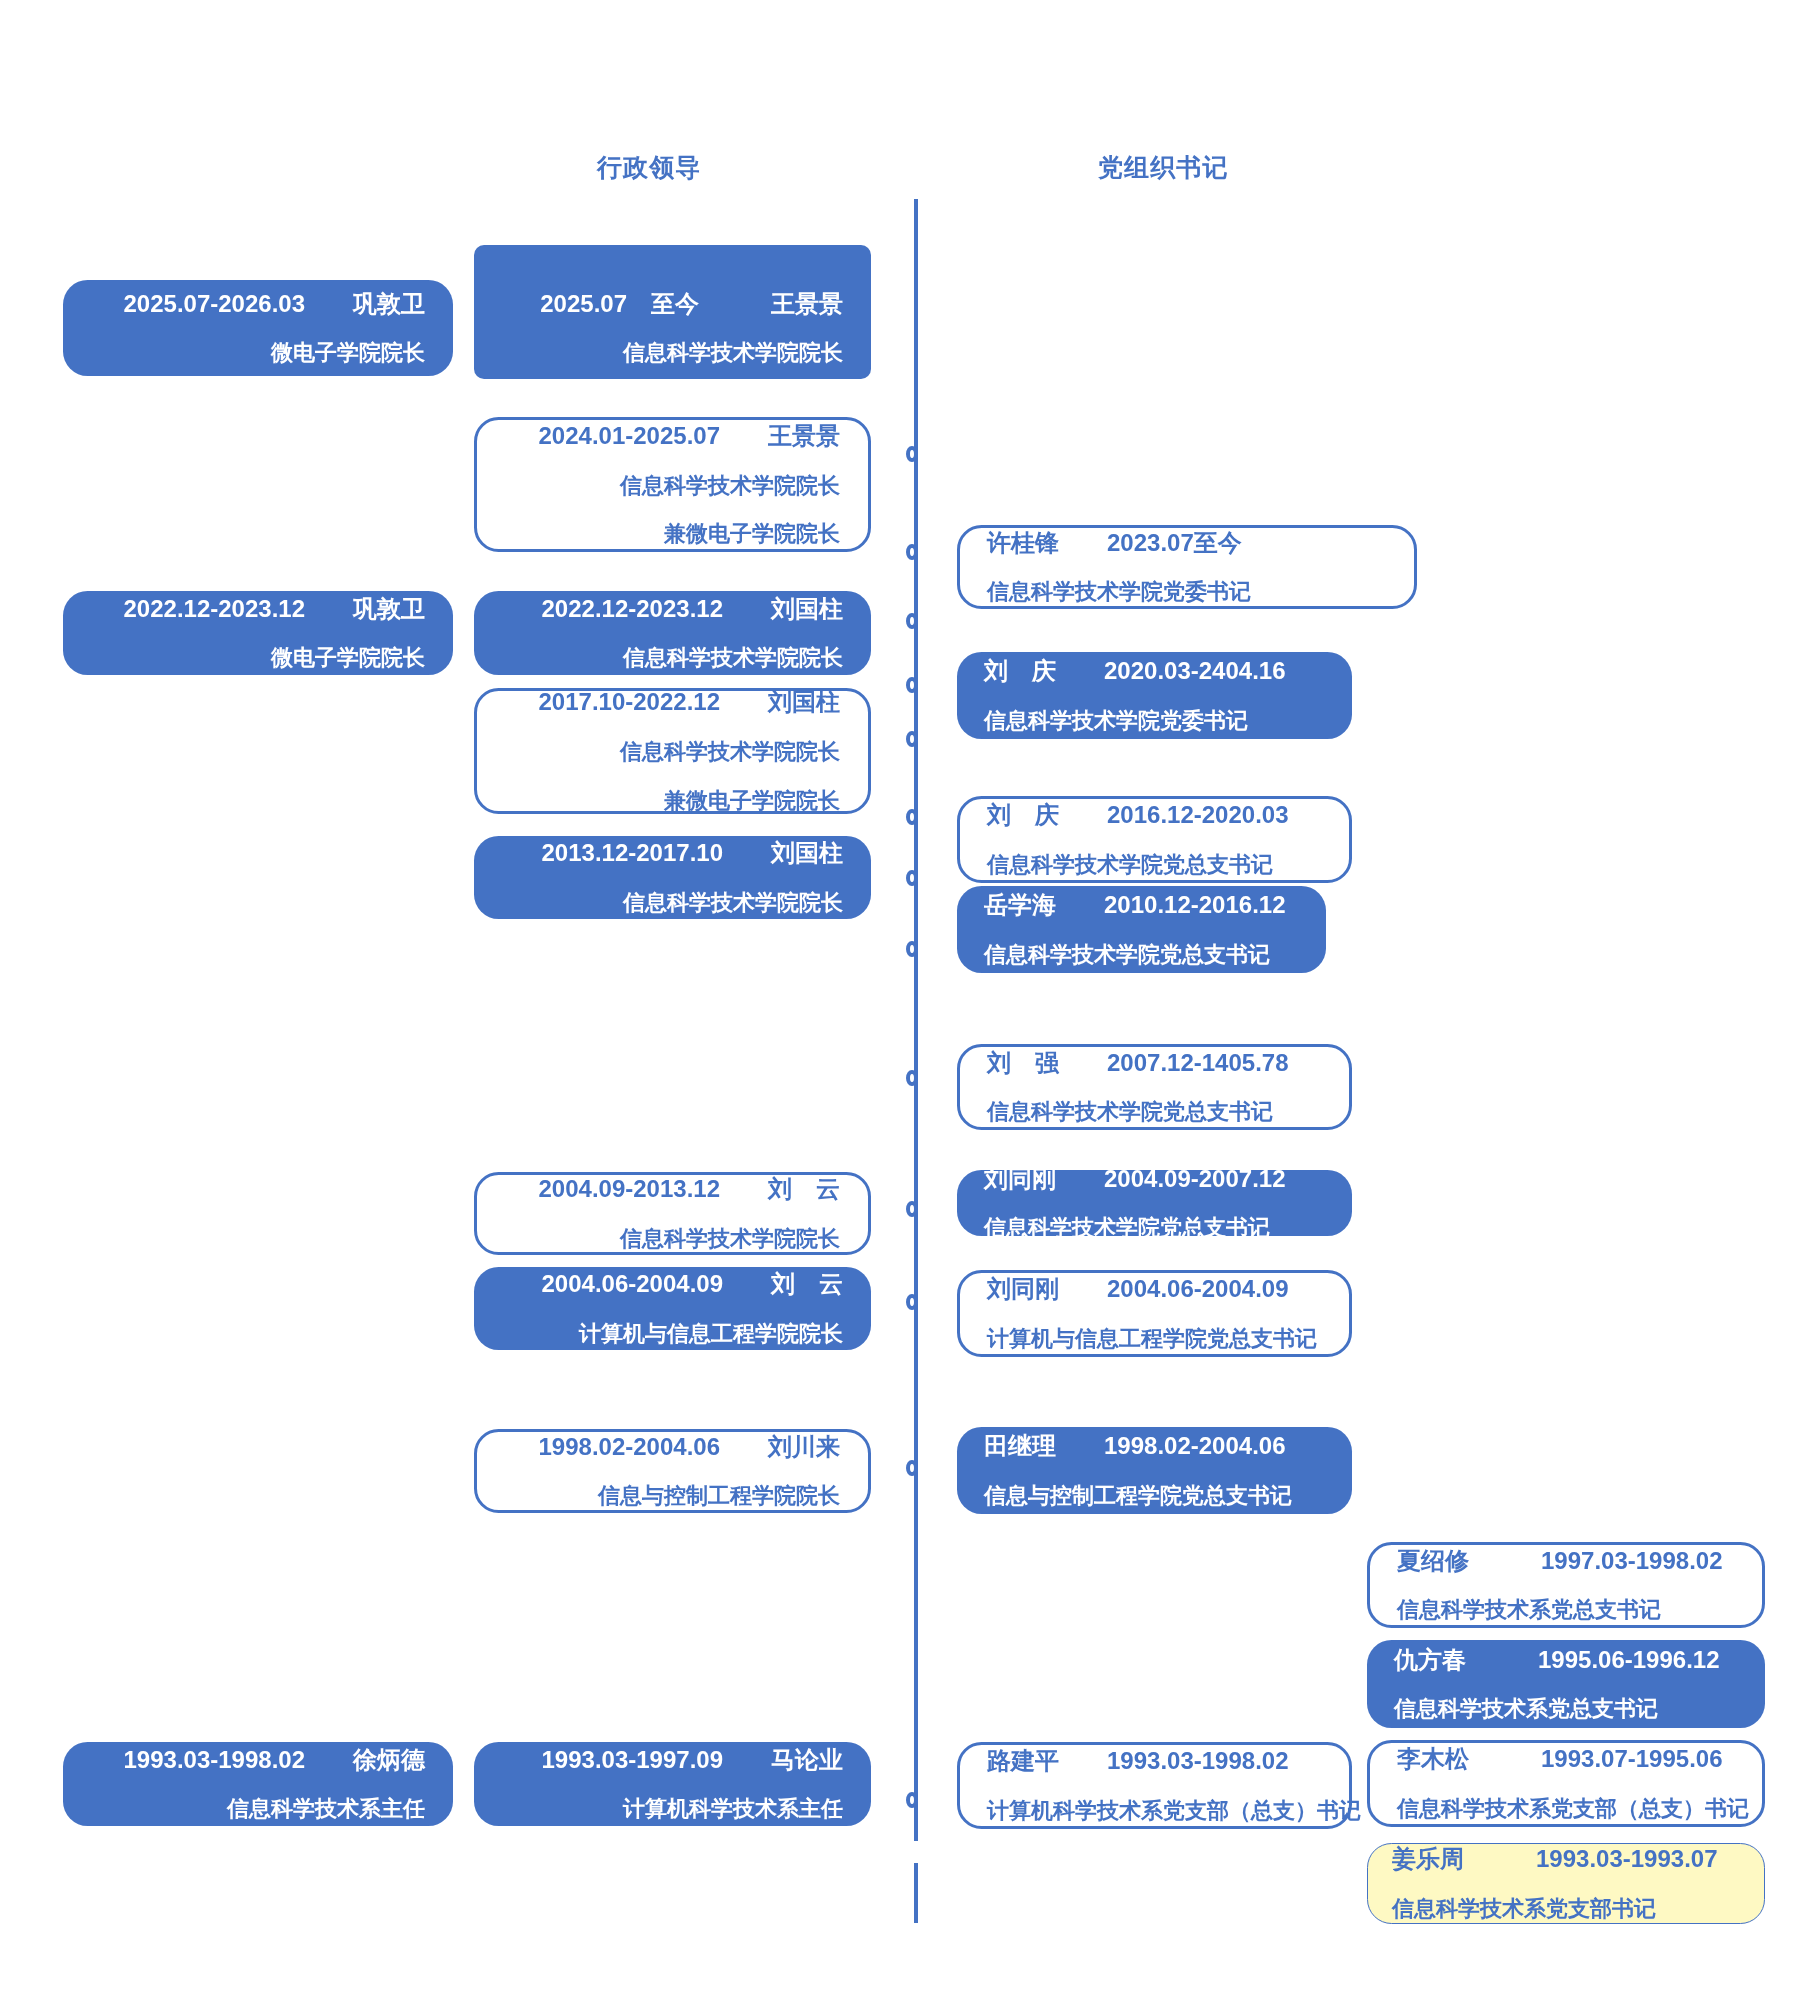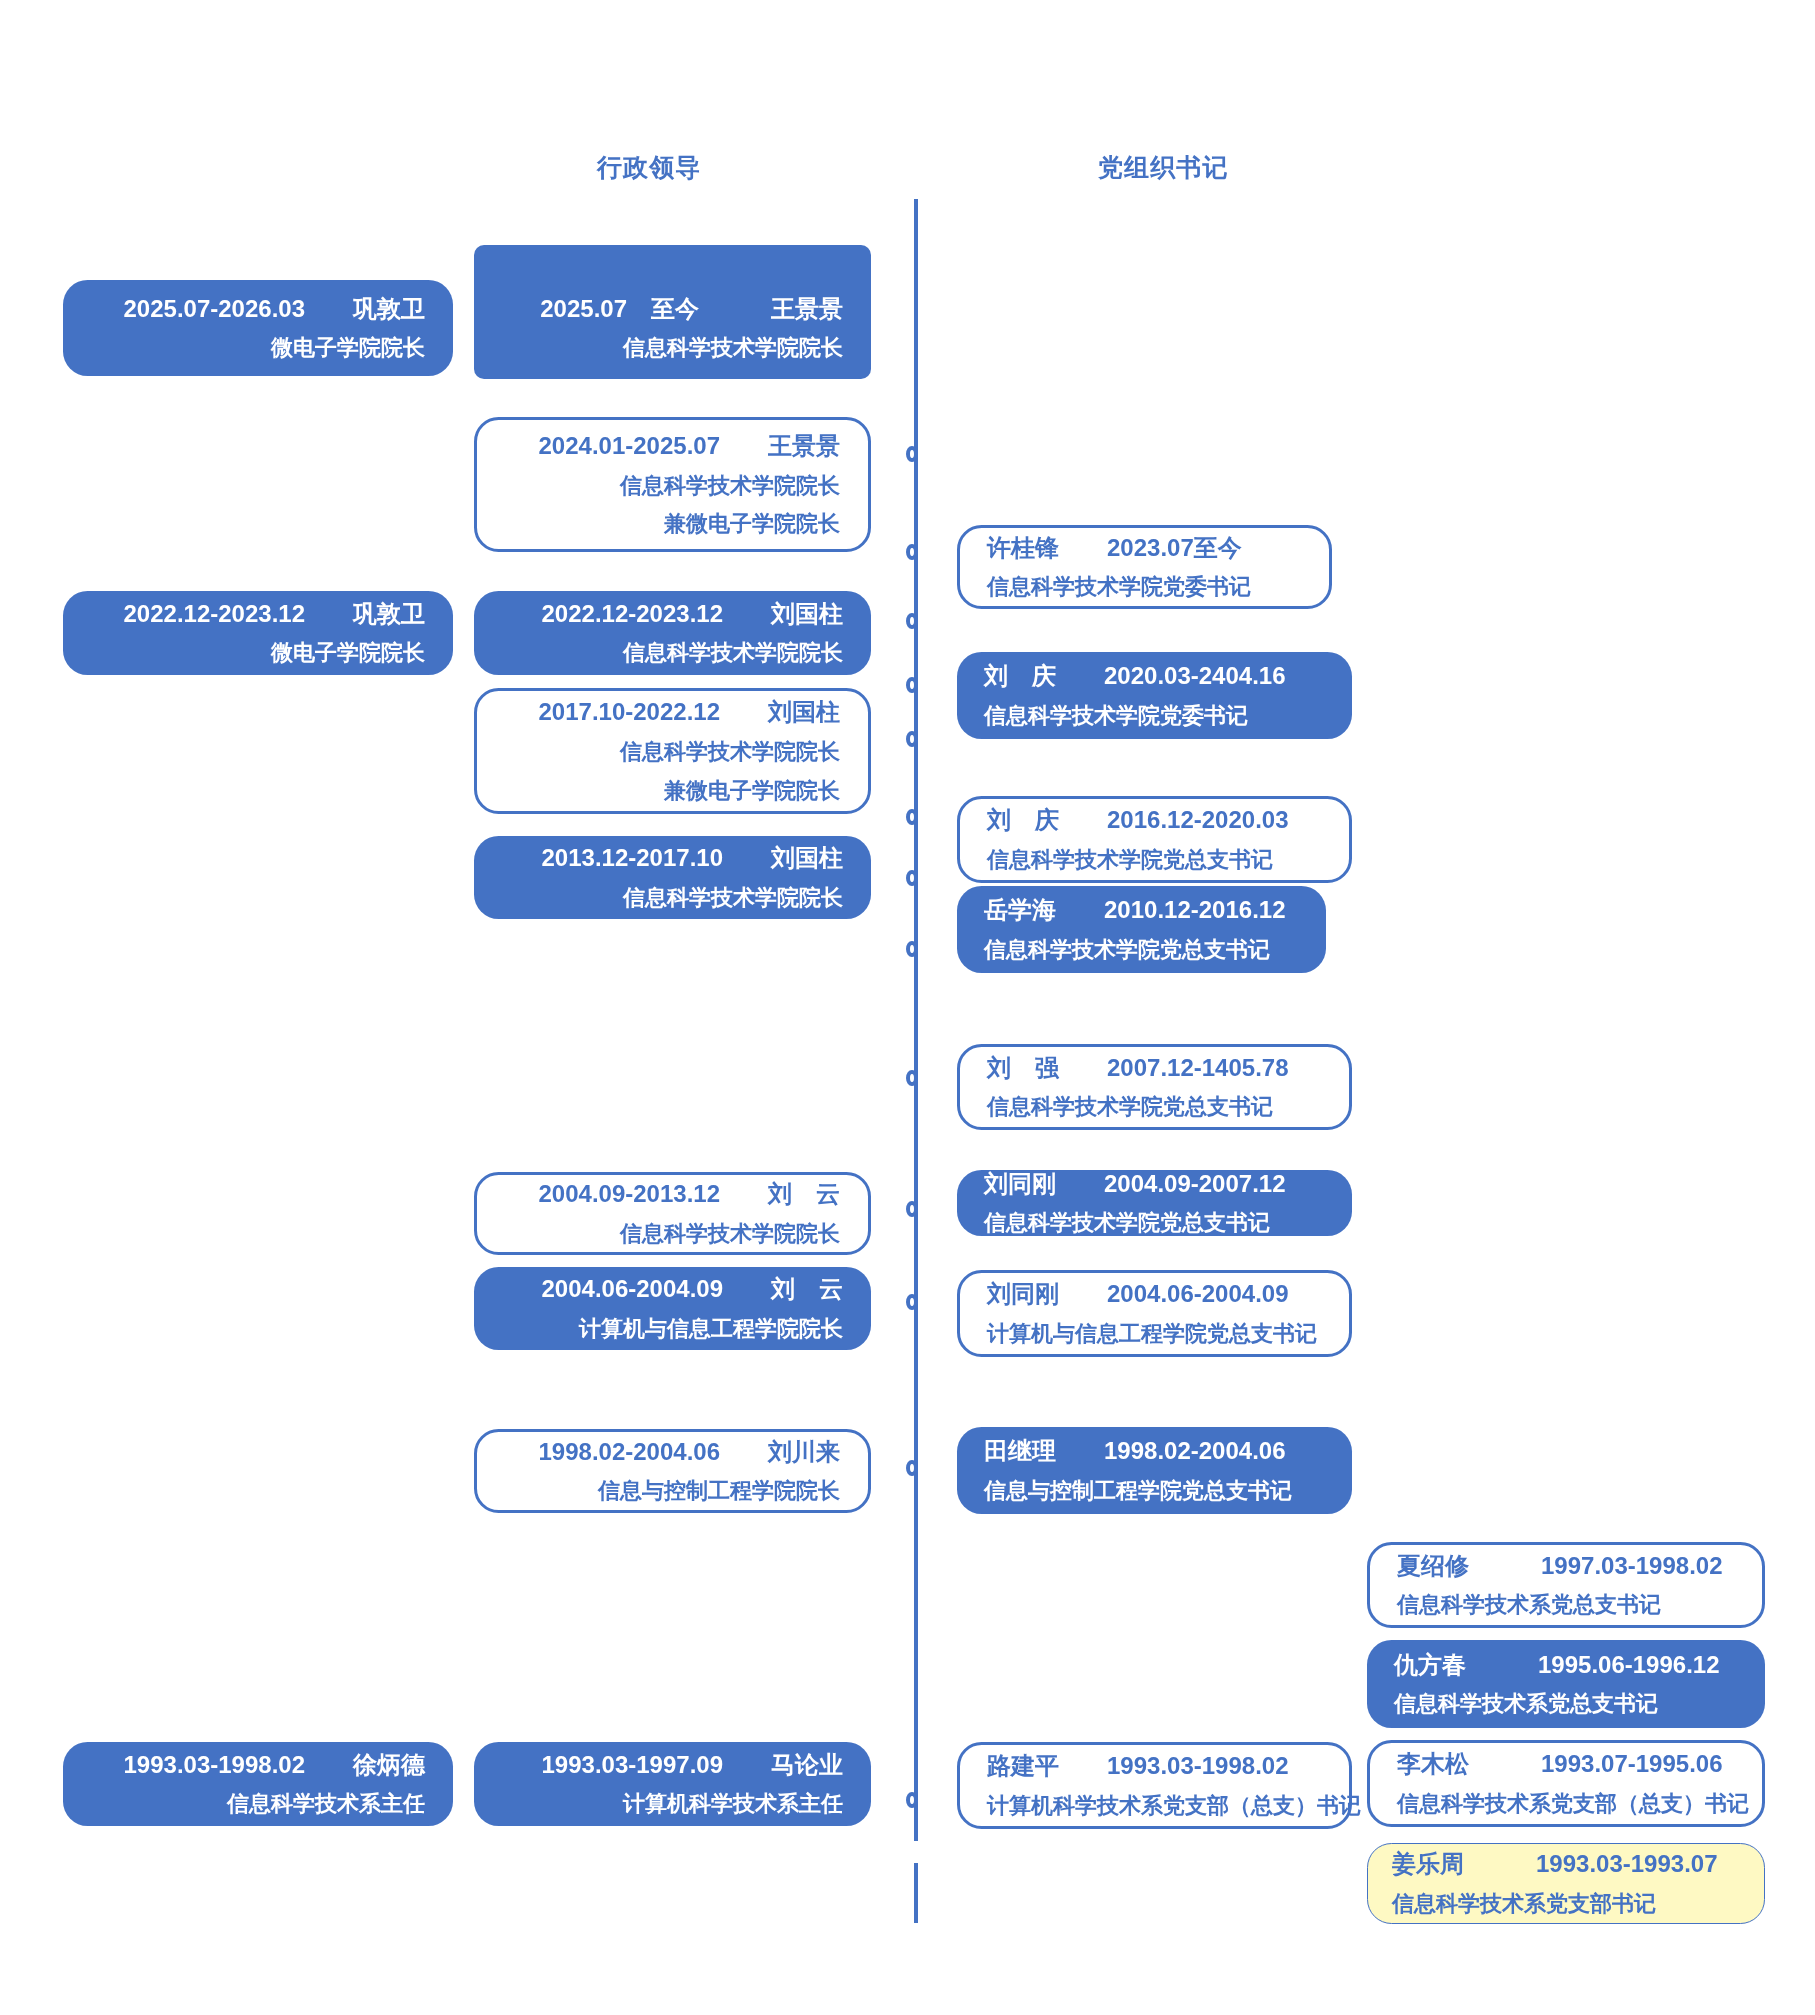--- a/index.html
+++ b/index.html
@@ -19,21 +19,21 @@
     border:4.3px solid var(--accent); border-radius:50%; background:#ffffff;
   }
   .box {
     position:absolute; border-radius:24.6px; display:flex; flex-direction:column;
     justify-content:center; gap:8.6px; font-weight:bold; white-space:nowrap;
   }
   .box.filled { background:var(--accent); color:#ffffff; }
   .box.outline { background:#ffffff; border:3.7px solid var(--accent); color:var(--accent); }
   .box.outline-thin { background:#fef9c3; border:1.6px solid var(--accent); color:var(--accent);padding-left:24px; }
   .box .l1 { font-size:24px; }
-  .box .l2, .box .l3 { font-size:22px; }
+  .box .l2, .box .l3 { font-size:22px;margin-top:10px; }
   .align-right { text-align:right; padding-right:28px; padding-left:14px; }
   .align-left  { text-align:left;  padding-left:27px;  padding-right:10.7px; }
   .pad-top { padding-top:32px; border-radius:10px; }
 </style>
 </head>
 <body>
 
 <div class="col-title" style="left:597px;top:151px">行政领导</div>
 <div class="col-title" style="left:1098px;top:151px">党组织书记</div>
 
@@ -98,21 +98,21 @@
 </div>
 <div class="box align-right outline" style="left:474px;top:1429px;width:397px;height:84px">
   <div class="l1">1998.02-2004.06　　刘川来</div>
   <div class="l2">信息与控制工程学院院长</div>
 </div>
 <div class="box align-right filled" style="left:474px;top:1742px;width:397px;height:84px">
   <div class="l1">1993.03-1997.09　　马论业</div>
   <div class="l2">计算机科学技术系主任</div>
 </div>
 
-<div class="box align-left outline" style="left:957px;top:525px;width:375px;height:84px">
+<div class="box align-left outline" style="left:957px;top:525px;width:460px;height:84px">
   <div class="l1">许桂锋　　2023.07至今</div>
   <div class="l2">信息科学技术学院党委书记</div>
 </div>
 <div class="box align-left filled" style="left:957px;top:652px;width:395px;height:87px">
   <div class="l1">刘　庆　　2020.03-2404.16</div>
   <div class="l2">信息科学技术学院党委书记</div>
 </div>
 <div class="box align-left outline" style="left:957px;top:796px;width:395px;height:87px">
   <div class="l1">刘　庆　　2016.12-2020.03</div>
   <div class="l2">信息科学技术学院党总支书记</div>

